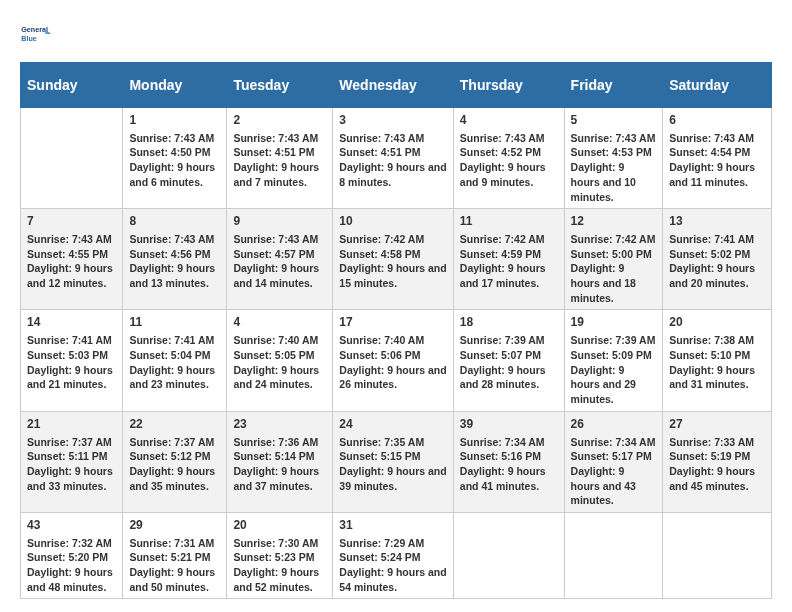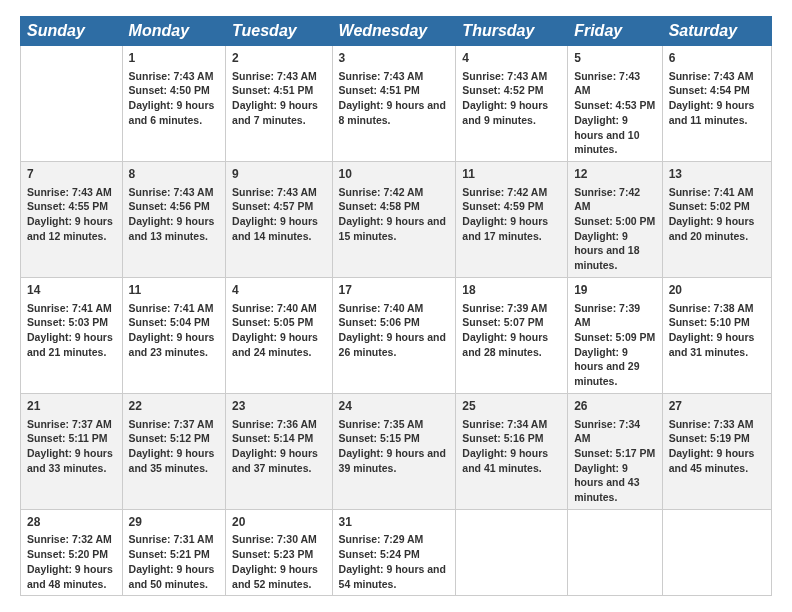--- a/index.html
+++ b/index.html
@@ -44,26 +44,25 @@
     table {
       width: 100%;
       border-collapse: collapse;
       font-size: 11px;
     }
     thead tr {
       background-color: #2e6da4;
       color: white;
     }
     thead th {
-      padding: 5px 6px;
-      font-size: 16px;
+      padding: 14px 6px;
+      font-size: 14px;
       font-weight: bold;
       text-align: left;
       border: 1px solid #2e6da4;
-      font-style: italic;
     }
     tbody tr {
       vertical-align: top;
     }
     tbody tr:nth-child(odd) {
       background-color: #ffffff;
     }
     tbody tr:nth-child(even) {
       background-color: #f2f2f2;
     }
@@ -84,20 +83,34 @@
     .day-details {
       font-size: 10.5px;
       color: #333;
       font-weight: bold;
     }
   </style>
 </head>
 <body>
 
 <div class="container">
+  <div class="header-row">
+    <div class="logo">
+      <svg class="logo-icon" viewBox="0 0 60 32" style="width: 36px; height: 36px;">
+          <rect x="0" y="0" width="60" height="32" fill="white"></rect>
+          <text x="2" y="13" font-size="12" font-weight="bold" fill="#1a3f6f">General</text>
+          <text x="2" y="27" font-size="12" font-weight="bold" fill="#2e6da4">Blue</text>
+          <polygon points="42,8 52,16 42,16" fill="#5b9bd5"></polygon>
+        </svg>
+    </div>
+    <div class="title-block">
+      <div class="main-title"></div>
+      <div class="subtitle"></div>
+    </div>
+  </div>
 
   <table>
     <thead>
       <tr>
       <th>Sunday</th>
           <th>Monday</th>
           <th>Tuesday</th>
           <th>Wednesday</th>
           <th>Thursday</th>
           <th>Friday</th>
@@ -203,35 +216,35 @@
           </td>
           <td>
             <span class="day-number">23</span>
             <div class="day-details">Sunrise: 7:36 AM<br>Sunset: 5:14 PM<br>Daylight: 9 hours and 37 minutes.</div>
           </td>
           <td>
             <span class="day-number">24</span>
             <div class="day-details">Sunrise: 7:35 AM<br>Sunset: 5:15 PM<br>Daylight: 9 hours and 39 minutes.</div>
           </td>
           <td>
-            <span class="day-number">25</span>
+            <span class="day-number">39</span>
             <div class="day-details">Sunrise: 7:34 AM<br>Sunset: 5:16 PM<br>Daylight: 9 hours and 41 minutes.</div>
           </td>
           <td>
             <span class="day-number">26</span>
             <div class="day-details">Sunrise: 7:34 AM<br>Sunset: 5:17 PM<br>Daylight: 9 hours and 43 minutes.</div>
           </td>
           <td>
             <span class="day-number">27</span>
             <div class="day-details">Sunrise: 7:33 AM<br>Sunset: 5:19 PM<br>Daylight: 9 hours and 45 minutes.</div>
           </td>
         </tr>
         <tr>
           <td>
-            <span class="day-number">28</span>
+            <span class="day-number">43</span>
             <div class="day-details">Sunrise: 7:32 AM<br>Sunset: 5:20 PM<br>Daylight: 9 hours and 48 minutes.</div>
           </td>
           <td>
             <span class="day-number">29</span>
             <div class="day-details">Sunrise: 7:31 AM<br>Sunset: 5:21 PM<br>Daylight: 9 hours and 50 minutes.</div>
           </td>
           <td>
             <span class="day-number">20</span>
             <div class="day-details">Sunrise: 7:30 AM<br>Sunset: 5:23 PM<br>Daylight: 9 hours and 52 minutes.</div>
           </td>

